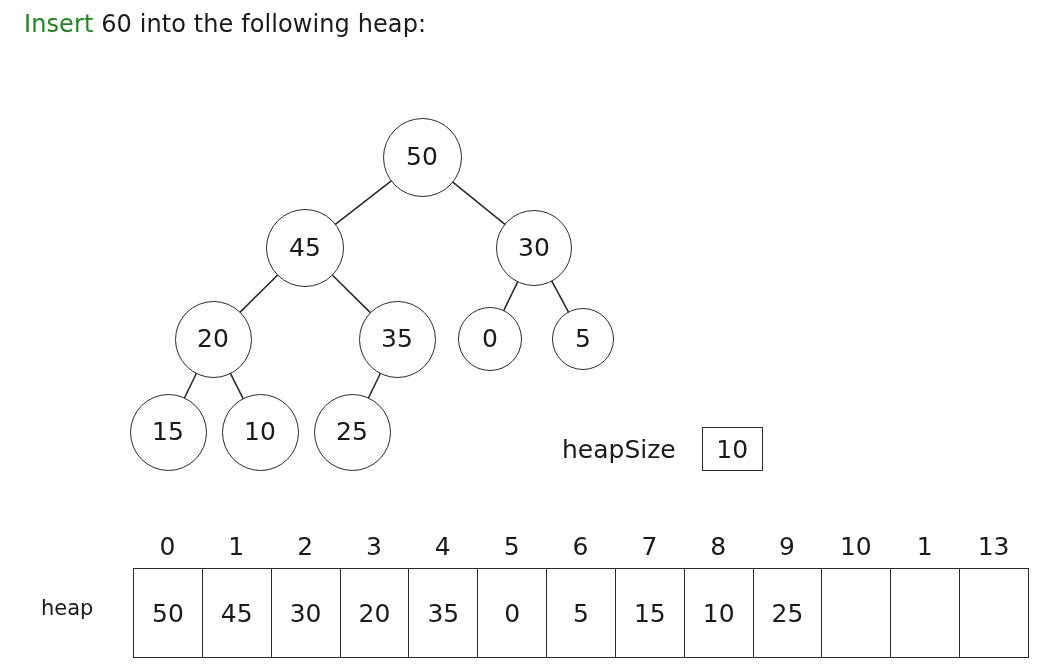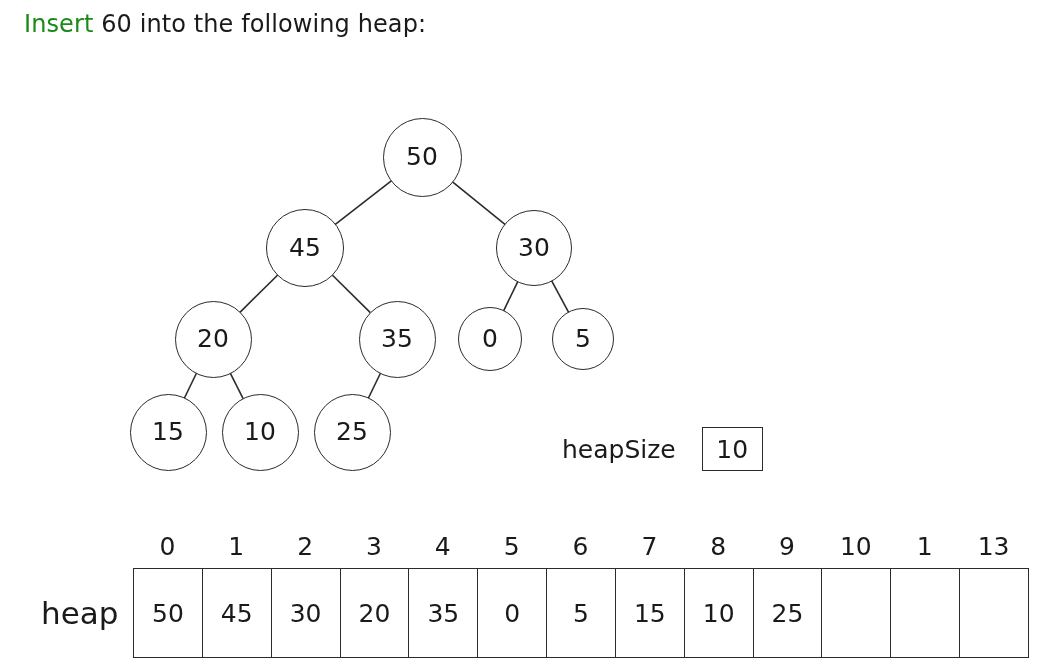--- a/index.html
+++ b/index.html
@@ -99,21 +99,21 @@
     width: 1044px;
     height: 672px;
     pointer-events: none;
   }
   #array-area > * { pointer-events: auto; }
 
   #array-label {
     position: absolute;
     left: 41px;
     top: 598px;
-    font-size: 31px;
+    font-size: 21px;
     color: #1a1a1a;
     line-height: 1;
   }
   #index-row {
     position: absolute;
     left: 133px;
     top: 534px;
     display: flex;
   }
   #index-row .idx {

